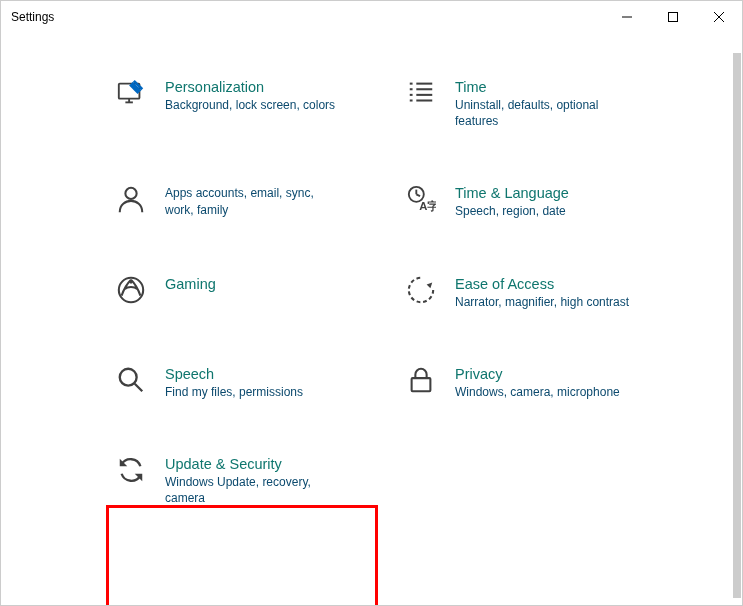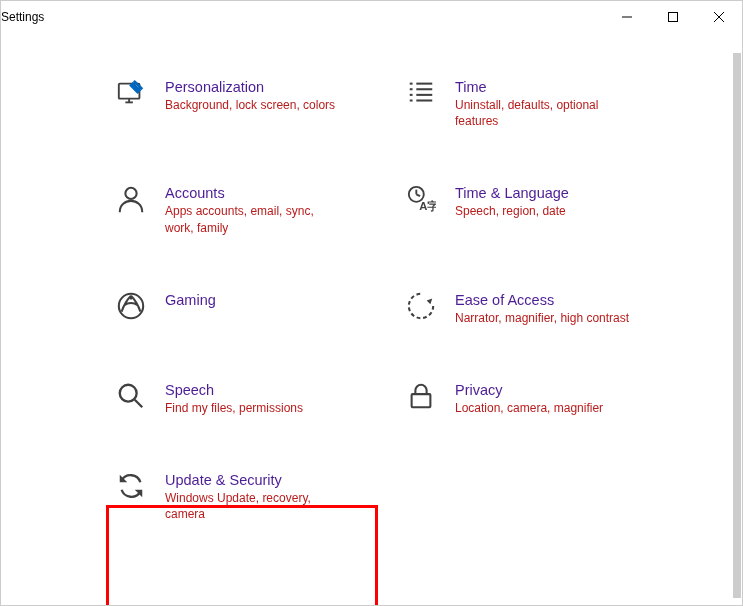--- a/index.html
+++ b/index.html
@@ -9,20 +9,21 @@
     width: 743px;
     height: 606px;
     overflow: hidden;
     position: relative;
     border: 1px solid #ccc;
   }
   .titlebar {
     height: 32px;
     display: flex;
     align-items: center;
+    padding-left: 10px;
     font-size: 12px;
     color: #000;
   }
   .titlebar-title { flex: 0 0 auto; }
   .titlebar-spacer { flex: 1; }
   .win-controls { display: flex; height: 32px; }
   .win-btn {
     width: 46px;
     height: 32px;
     display: flex;
@@ -53,26 +54,26 @@
     flex: 0 0 32px;
     color: #404040;
     display: flex;
     align-items: center;
     justify-content: center;
   }
   .cat-icon svg { width: 30px; height: 30px; }
   .cat-text { padding-top: 2px; }
   .cat-title {
     font-size: 14.5px;
-    color: #4c1d95;
+    color: #0f766e;
     margin-bottom: 2px;
   }
   .cat-desc {
     font-size: 12px;
-    color: #b91c1c;
+    color: #0c4a6e;
     line-height: 1.35;
     max-width: 175px;
   }
   .highlight-box {
     position: absolute;
     border: 3px solid #ff0000;
     left: 105px;
     top: 504px;
     width: 272px;
     height: 104px;
@@ -151,21 +152,20 @@
   </div>
 
   <div class="category">
     <div class="cat-icon">
       <svg viewBox="0 0 32 32" fill="none" stroke="currentColor" stroke-width="2.2">
         <circle cx="16" cy="10" r="6"></circle>
         <path d="M4 30 C4 22 10 18 16 18 C22 18 28 22 28 30"></path>
       </svg>
     </div>
     <div class="cat-text">
-      <div class="cat-title">Accounts</div>
       <div class="cat-desc">Apps accounts, email, sync, work, family</div>
     </div>
   </div>
 
   <div class="category">
     <div class="cat-icon">
       <svg viewBox="0 0 32 32" fill="none" stroke="currentColor" stroke-width="2">
         <circle cx="11" cy="11" r="8"></circle>
         <line x1="11" y1="6" x2="11" y2="11"></line>
           <line x1="11" y1="11" x2="15" y2="13"></line>
@@ -218,21 +218,21 @@
 
   <div class="category">
     <div class="cat-icon">
       <svg viewBox="0 0 32 32" fill="none" stroke="currentColor" stroke-width="2.2">
         <rect x="6" y="14" width="20" height="14" rx="1"></rect>
         <path d="M10 14 V10 a6 6 0 0 1 12 0 V14"></path>
       </svg>
     </div>
     <div class="cat-text">
       <div class="cat-title">Privacy</div>
-      <div class="cat-desc">Location, camera, magnifier</div>
+      <div class="cat-desc">Windows, camera, microphone</div>
     </div>
   </div>
 
   <div class="category">
     <div class="cat-icon">
       <svg viewBox="0 0 32 32" fill="none" stroke="currentColor" stroke-width="2.5">
         <path d="M26 12 A11 11 0 0 0 6 10"></path>
         <polygon points="4,4 4,12 12,12" fill="currentColor" stroke="none"></polygon>
         <path d="M6 20 A11 11 0 0 0 26 22"></path>
         <polygon points="28,28 28,20 20,20" fill="currentColor" stroke="none"></polygon>

